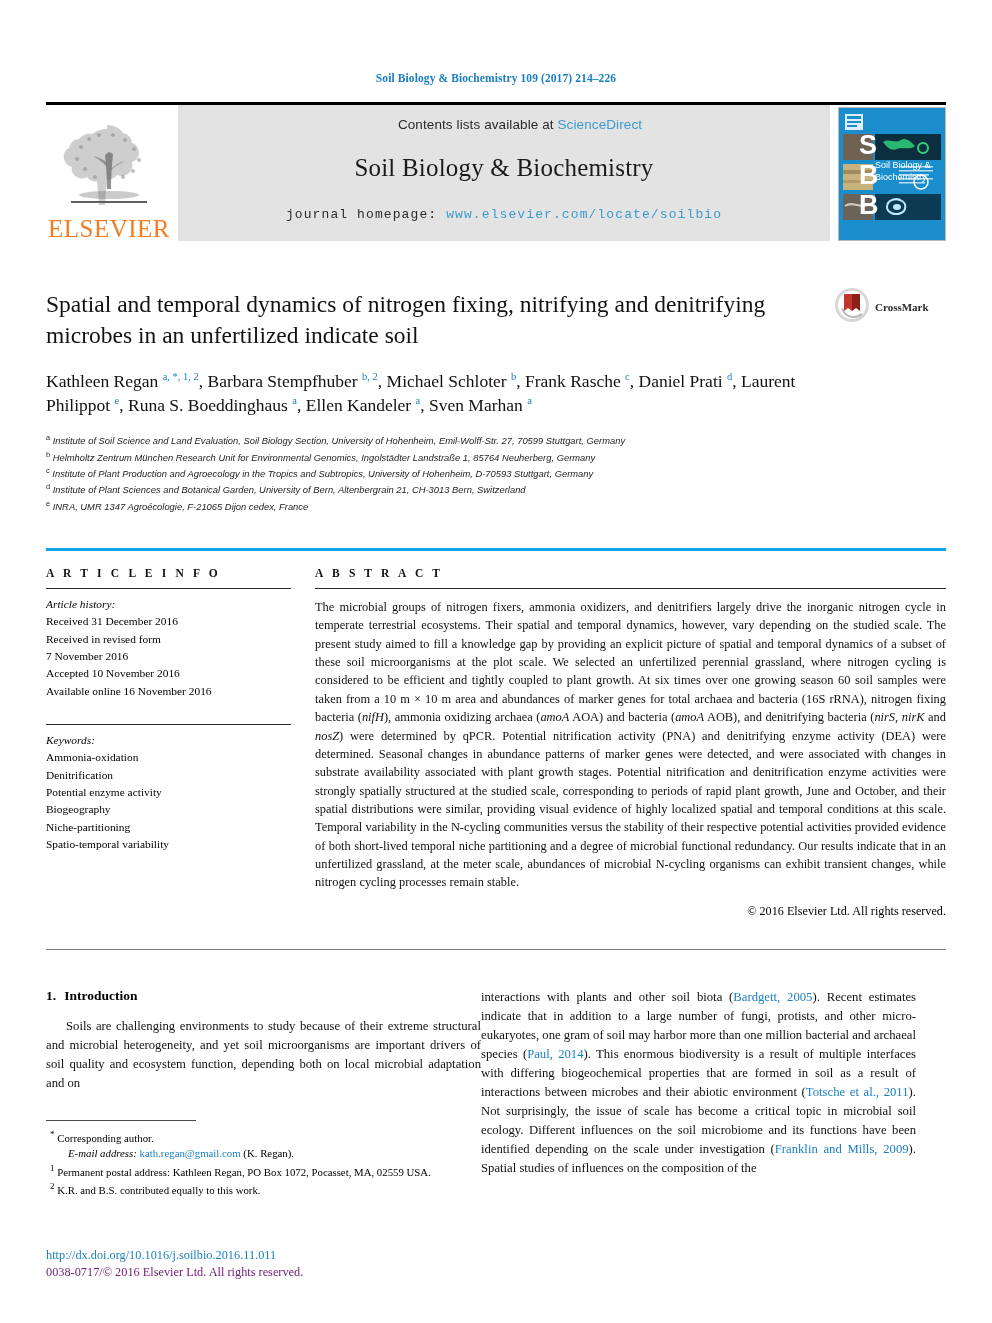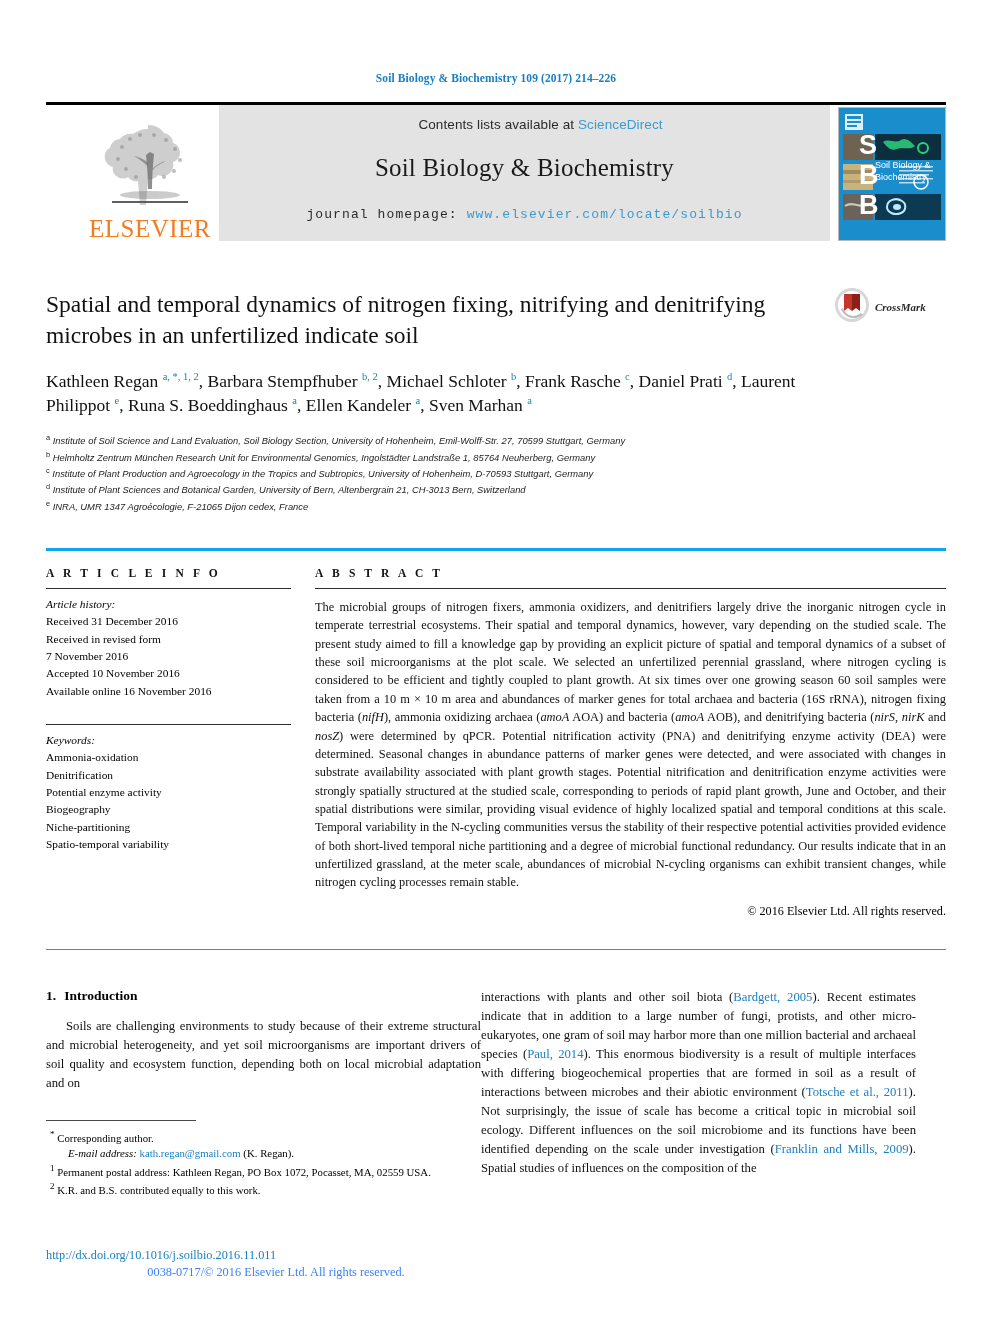--- a/index.html
+++ b/index.html
@@ -43,21 +43,20 @@
     align-items: stretch;
   }
   .elsevier-logo {
     width: 126px;
     flex: 0 0 126px;
     padding-top: 12px;
     display: flex;
     flex-direction: column;
     align-items: center;
     justify-content: flex-end;
-    margin-left: 41px;
   }
   .tree-svg { display:block; }
   .elsevier-word {
     font-family: "Liberation Serif", serif;
     font-size: 25px;
     letter-spacing: 0.5px;
     color: #f47c20;
     line-height: 1;
     margin-top: 1px;
   }
@@ -144,21 +143,20 @@
     width: 112px;
     display: flex;
     align-items: center;
     gap: 5px;
   }
   .crossmark .cm-label {
     font-family: "Liberation Serif", serif;
     font-weight: bold;
     font-size: 11px;
     color: #2a2a2a;
-    font-style: italic;
   }
 
   
   .info-abstract {
     margin-top: 34px;
     border-top: 3px solid #0ea5e9;
     padding-top: 16px;
     display: flex;
   }
   .col-info { width: 245px; flex: 0 0 245px; padding-right: 24px; }
@@ -264,23 +262,22 @@
   }
   .doi {
     font-family: "Liberation Serif", serif;
     font-size: 12.3px;
     color: #1a7fc1;
     line-height: 1.4;
   }
   .issn {
     font-family: "Liberation Serif", serif;
     font-size: 12.3px;
-    color: #3b82f6;
+    color: #701a75;
     line-height: 1.4;
-    text-align: center;
   }
 </style>
 </head>
 <body>
 
 <div class="page">
 
   <div class="running-head">Soil Biology &amp; Biochemistry 109 (2017) 214–226</div>
 
   <div class="banner-wrap">

